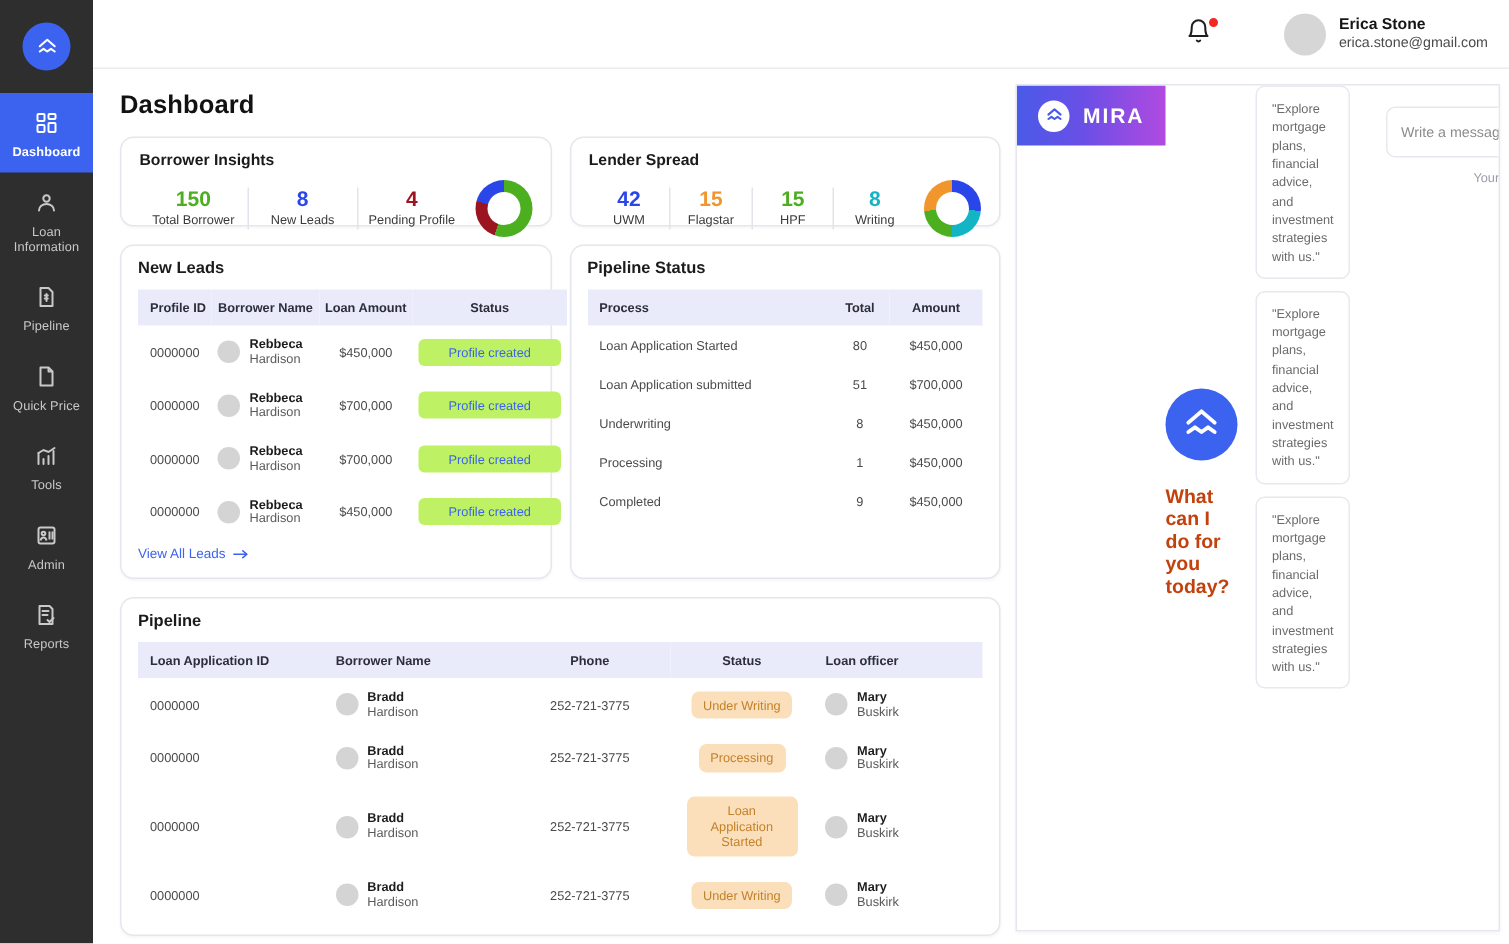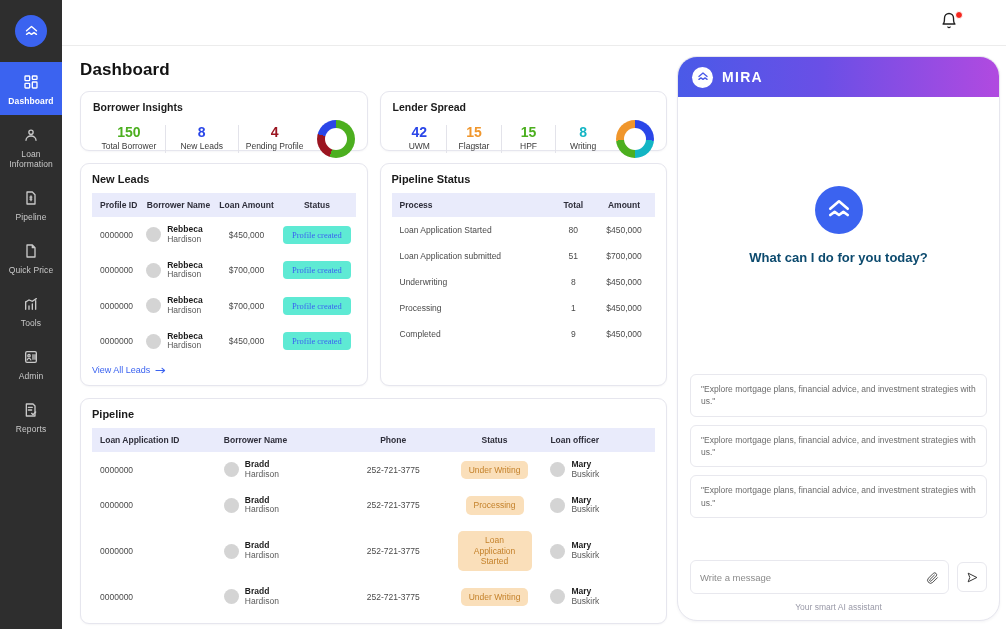--- a/index.html
+++ b/index.html
@@ -91,54 +91,53 @@
   tbody td {
     font-size: 8.5px; color: #4a4a4a; padding: 8px 4px; text-align: center; vertical-align: middle;
   }
   tbody td.left { text-align: left; padding-left: 8px; }
   .avatar-sm { width: 15px; height: 15px; border-radius: 50%; background: #d4d4d4; flex:0 0 15px; }
   .person { display: flex; align-items: center; gap: 6px; }
   .person-names { display: flex; flex-direction: column; line-height: 1.15; text-align: left; }
   .pn-first { font-size: 8.5px; font-weight: 700; color: #1d1d1d; }
   .pn-last { font-size: 8.5px; color: #5a5a5a; }
   .badge-blue {
-    display: inline-block; background: #5eead4; color: #3b63f0; border-radius: 4px;
-    font-size: 8.5px; padding: 4px 9px; white-space: nowrap; font-family: Liberation Serif, serif;
+    display: inline-block; background: #bef264; color: #3b63f0; border-radius: 4px;
+    font-size: 8.5px; padding: 4px 20px; white-space: nowrap;
   }
   .badge-orange {
     display: inline-block; background: #fadfba; color: #c4812a; border-radius: 5px;
     font-size: 8.5px; padding: 4px 8px; line-height: 1.25; max-width: 74px;
   }
   .view-all {
     display: inline-flex; align-items: center; gap: 5px; color: #3b63f0;
     font-size: 9px; font-weight: 400; margin-top: 5px; cursor: pointer;
   }
   .view-all svg { width: 11px; height: 9px; }
 
   .mid-row { display: flex; gap: 12px; margin-top: 12px; }
   .mid-row > .card { flex: 1; min-width:0; }
   .bottom-row { margin-top: 12px; }
 
   
   .chat-wrap { flex: 1; padding: 10px 6px 8px 10px; min-width:0; }
   .chat {
-    width: 100%; height: 100%; border: 1px solid #e6e6ee; border-radius: 20px;
-    display: flex; flex-direction: column; overflow: hidden; background: #fff;
+    width: 100%; height: 100%; border: 1px solid #e6e6ee; border-radius: 0;
+    display: flex; flex-direction: row; overflow: hidden; background: #fff;
     box-shadow: 0 1px 3px rgba(20,20,60,.05);
-    gap: 28px;
   }
   .chat-head {
     height: 40px; background: linear-gradient(90deg,#4a5ae8 0%,#6a4fe6 45%,#b14ae0 100%);
     display: flex; align-items: center; gap: 9px; padding: 0 14px;
   }
   .chat-logo { width: 21px; height: 21px; border-radius: 50%; background:#fff; display:flex; align-items:center; justify-content:center; }
   .chat-title { color: #fff; font-size: 14px; font-weight: 700; letter-spacing: 1.3px; }
   .chat-body { flex: 1; display: flex; flex-direction: column; align-items: center; justify-content: center; padding-bottom: 20px; }
   .big-logo { width: 48px; height: 48px; border-radius: 50%; background:#3b63f0; display:flex; align-items:center; justify-content:center; margin-bottom: 16px; }
-  .chat-prompt { font-size: 13px; font-weight: 700; color: #0c4a6e; }
+  .chat-prompt { font-size: 13px; font-weight: 700; color: #c2410c; }
   .suggestions { padding: 0 12px; display: flex; flex-direction: column; gap: 8px; }
   .suggestion {
     border: 1px solid #e8e8ee; border-radius: 6px; padding: 8px 10px;
     font-size: 8.5px; color: #6b6b6b; line-height: 1.45; cursor: pointer;
   }
   .chat-foot { padding: 14px 12px 8px; }
   .input-row { display: flex; gap: 8px; align-items: center; }
   .msg-box {
     flex: 1; height: 30px; border: 1px solid #e8e8ee; border-radius: 6px;
     display: flex; align-items: center; padding: 16px 9px; background:#fff;
@@ -252,20 +251,27 @@
 
   <div class="main">
 
     <header class="topbar">
       <div class="bell-wrap">
         <svg viewBox="0 0 24 24" fill="none" stroke="currentColor" stroke-width="1.8" stroke-linecap="round" stroke-linejoin="round">
           <path d="M18 8a6 6 0 1 0-12 0c0 7-2 8-2 8h16s-2-1-2-8"></path>
             <path d="M10.5 20a1.8 1.8 0 0 0 3 0"></path>
         </svg>
         <span class="bell-dot"></span>
+      </div>
+      <div class="user">
+        <div class="avatar-lg"></div>
+        <div class="user-text">
+          <span class="user-name">Erica Stone</span>
+          <span class="user-mail">erica.stone@gmail.com</span>
+        </div>
       </div>
     </header>
 
     <div class="content">
 
       <div class="left-col">
         <h1 class="page-title">Dashboard</h1>
 
         <div class="row-2">
 

